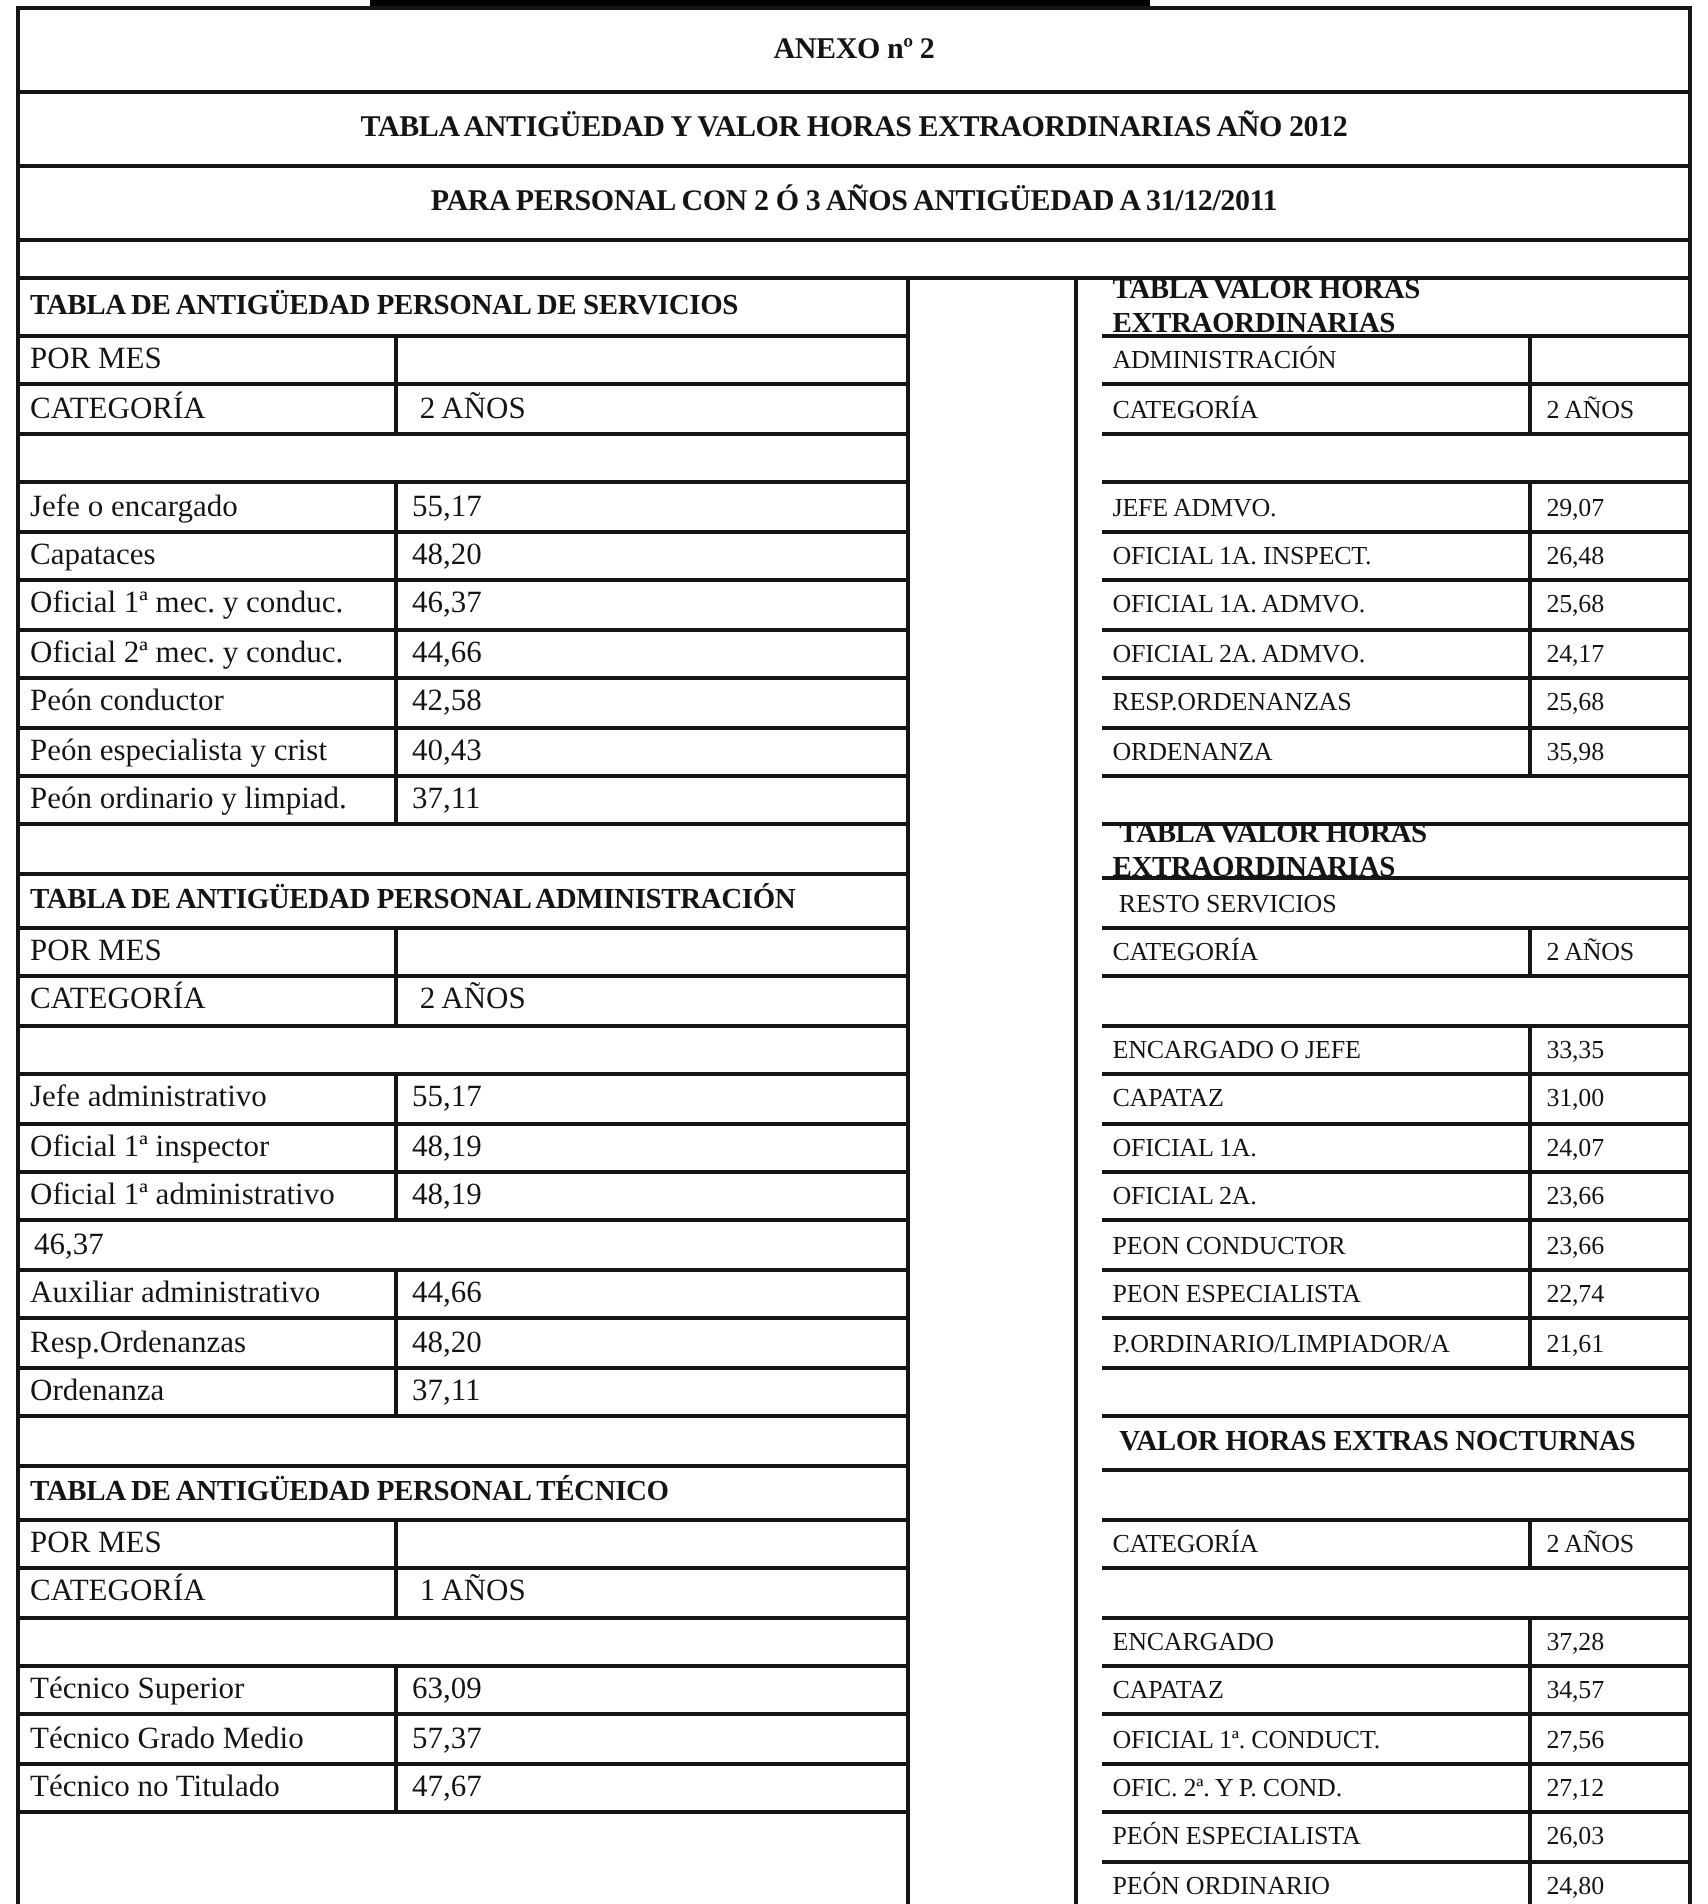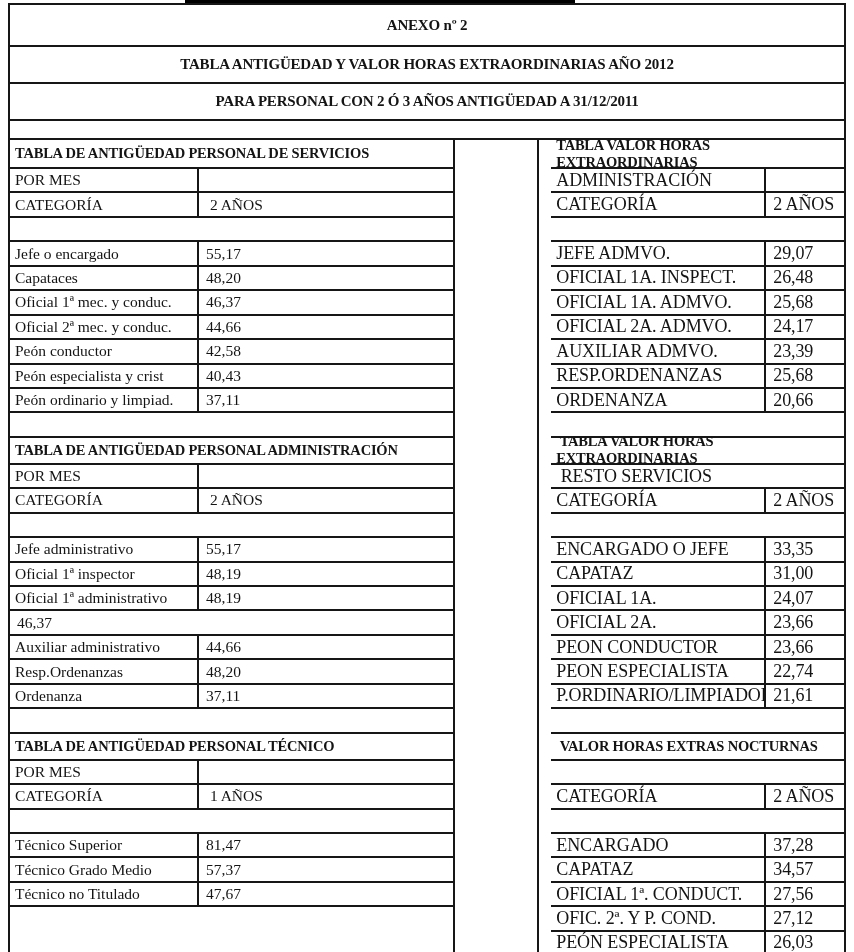--- a/index.html
+++ b/index.html
@@ -40,21 +40,21 @@
   .row{display:flex;height:var(--rh);border-top:var(--bw) solid var(--border);overflow:hidden;flex-shrink:0;}
   .row:first-child{border-top:none;}
   .row.hdr{height:var(--hh);}
   .row.filler{height:auto;flex:1 1 auto;}
 
   .cell{
     display:flex;align-items:center;
     font-size:15.5px;white-space:pre-wrap;overflow:hidden;
     padding-left:5px;
   }
-  .col-right .cell{font-size:18px;letter-spacing:-0.1px;}
+  .col-right .cell{font-size:13px;letter-spacing:-0.1px;}
   .c1{border-right:var(--bw) solid var(--border);}
   .col-left .c1{width:189px;}
   .col-right .c1{width:215px;}
   .c2{flex:1;padding-left:7px;}
   .cm{flex:1;}
   .row.hdr .cell{font-weight:bold;font-size:14.5px;letter-spacing:-0.2px;}
 </style>
 </head>
 <body>
 
@@ -168,21 +168,21 @@
         </div>
         <div class="row ">
           <div class="cell c1">CATEGORÍA</div>
           <div class="cell c2"> 1 AÑOS</div>
         </div>
         <div class="row spacer">
           <div class="cell cm"></div>
         </div>
         <div class="row ">
           <div class="cell c1">Técnico Superior</div>
-          <div class="cell c2">81,47</div>
+          <div class="cell c2">63,09</div>
         </div>
         <div class="row ">
           <div class="cell c1">Técnico Grado Medio</div>
           <div class="cell c2">57,37</div>
         </div>
         <div class="row ">
           <div class="cell c1">Técnico no Titulado</div>
           <div class="cell c2">47,67</div>
         </div>
         <div class="row filler">
@@ -215,30 +215,26 @@
         </div>
         <div class="row ">
           <div class="cell c1">OFICIAL 1A. ADMVO.</div>
           <div class="cell c2">25,68</div>
         </div>
         <div class="row ">
           <div class="cell c1">OFICIAL 2A. ADMVO.</div>
           <div class="cell c2">24,17</div>
         </div>
         <div class="row ">
-          <div class="cell c1">AUXILIAR ADMVO.</div>
-          <div class="cell c2">23,39</div>
-        </div>
-        <div class="row ">
           <div class="cell c1">RESP.ORDENANZAS</div>
           <div class="cell c2">25,68</div>
         </div>
         <div class="row ">
           <div class="cell c1">ORDENANZA</div>
-          <div class="cell c2">20,66</div>
+          <div class="cell c2">35,98</div>
         </div>
         <div class="row spacer">
           <div class="cell cm"></div>
         </div>
         <div class="row hdr">
           <div class="cell cm"> TABLA VALOR HORAS EXTRAORDINARIAS</div>
         </div>
         <div class="row ">
           <div class="cell cm"> RESTO SERVICIOS</div>
         </div>

